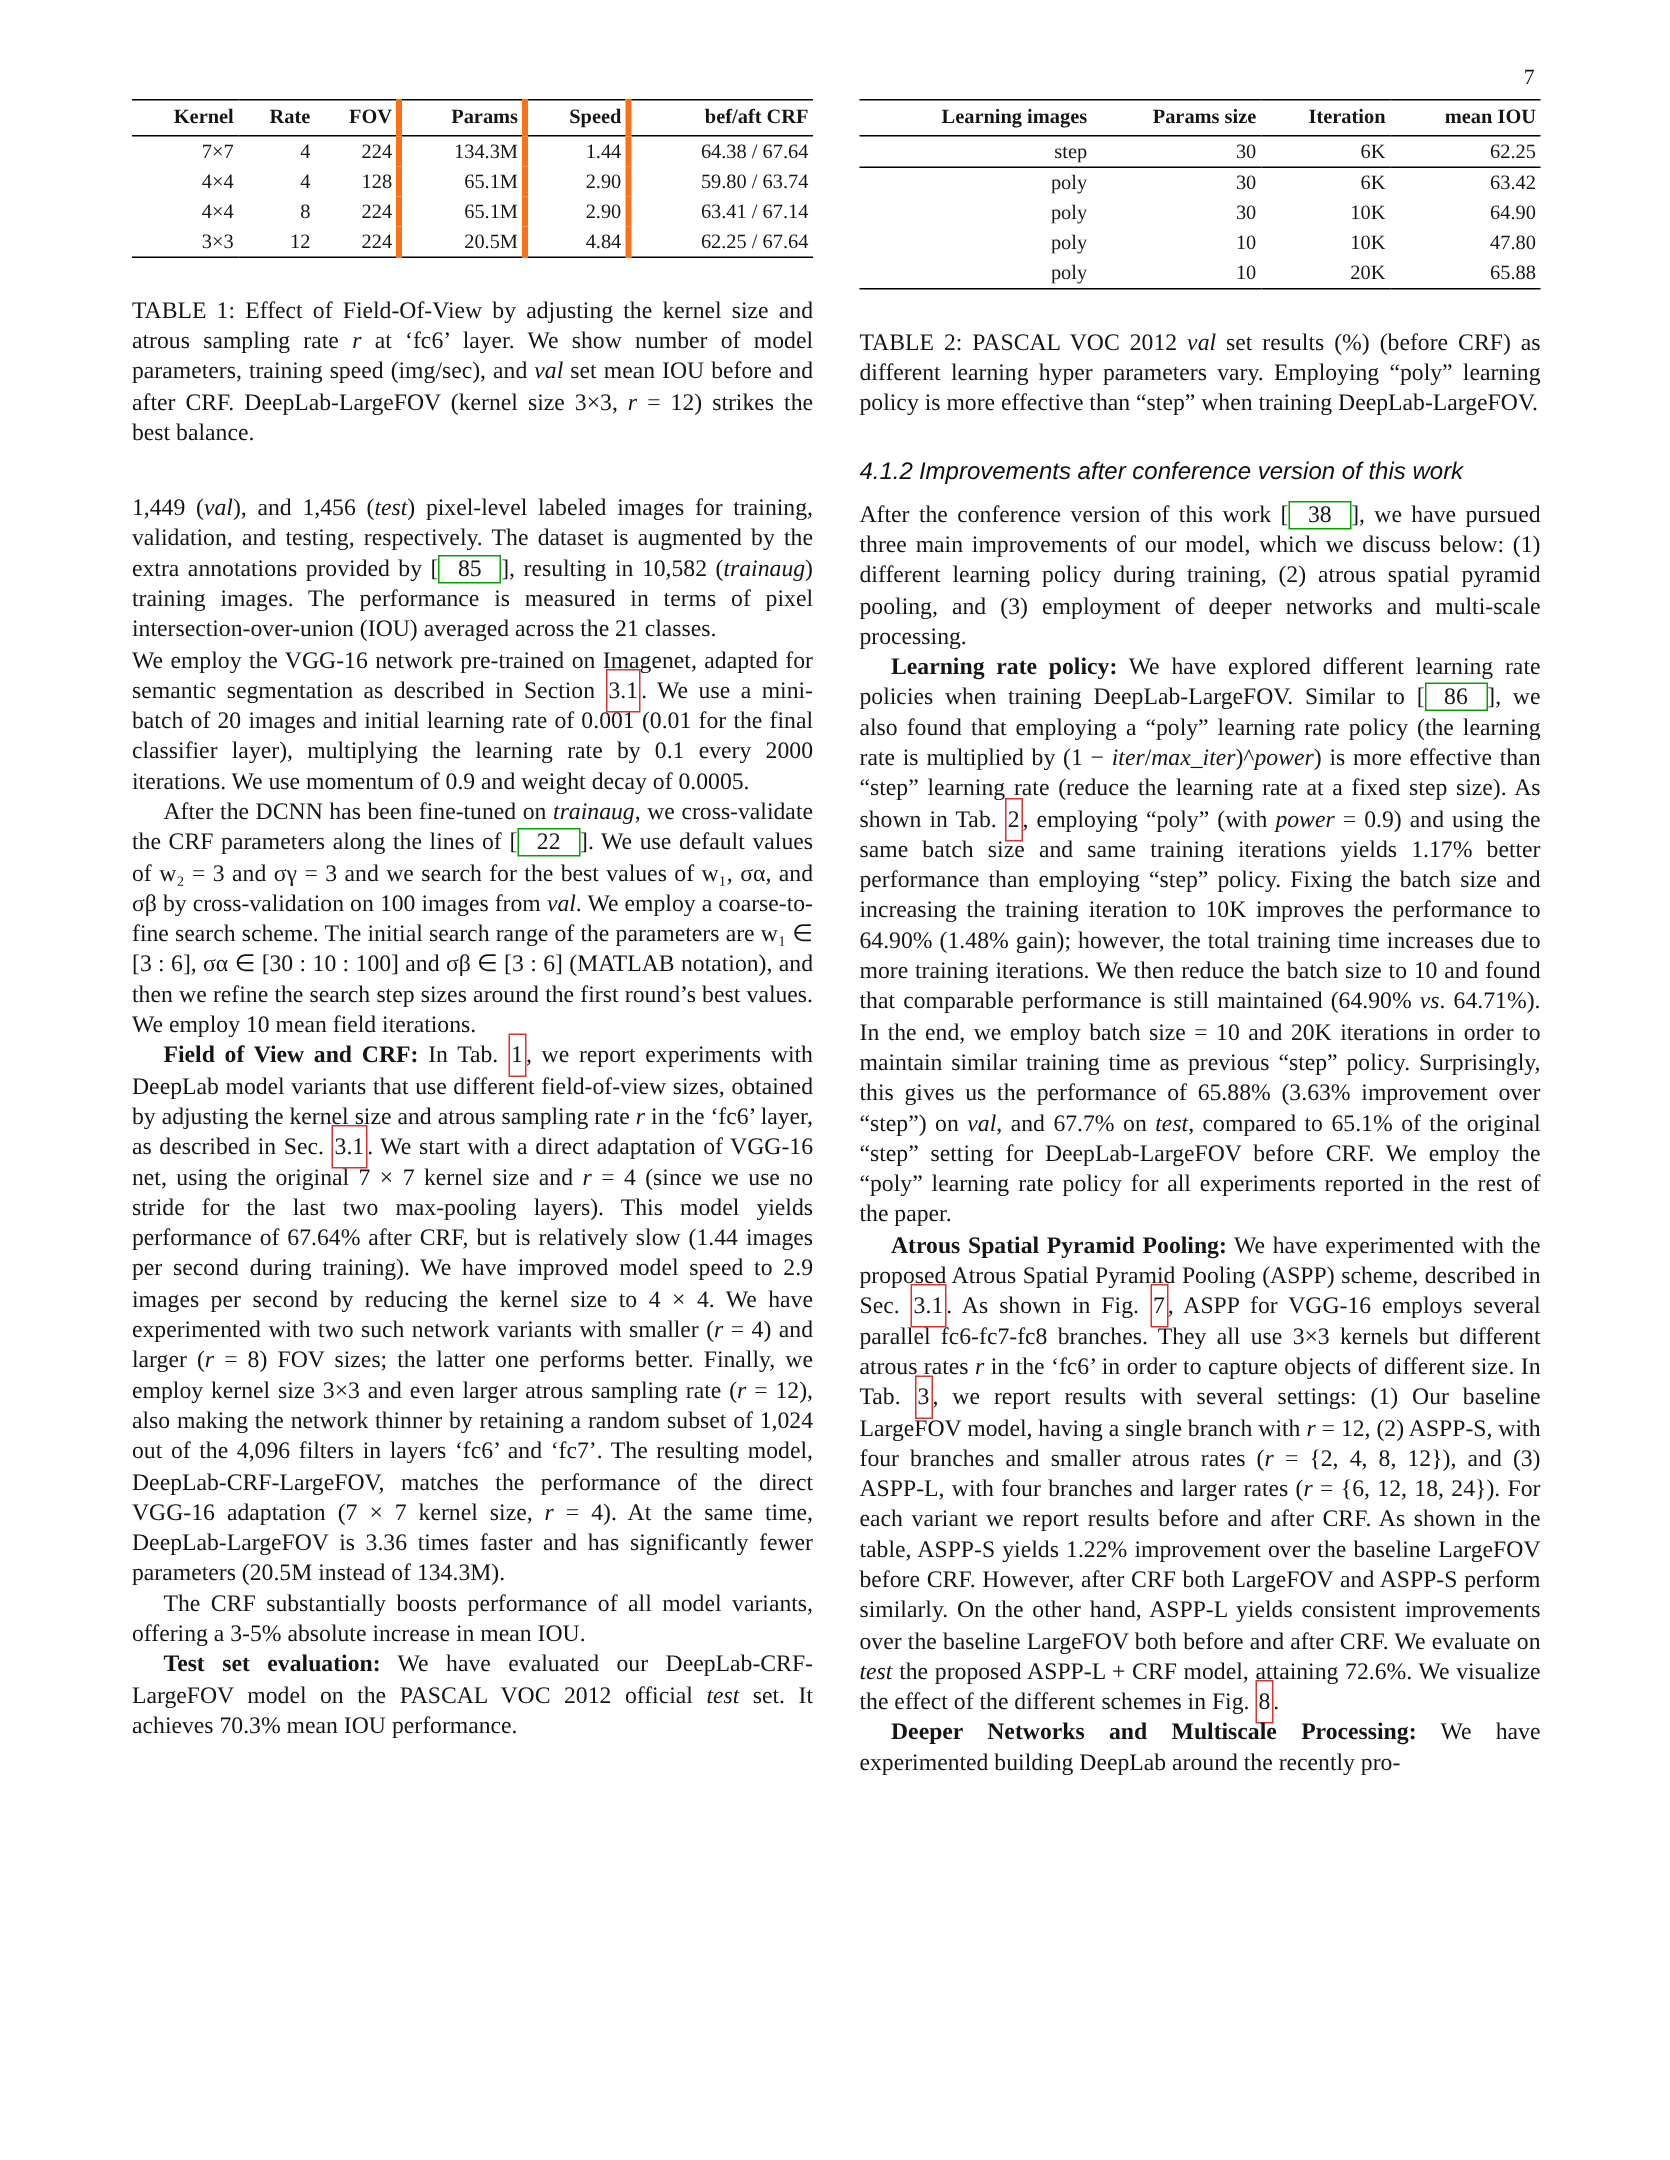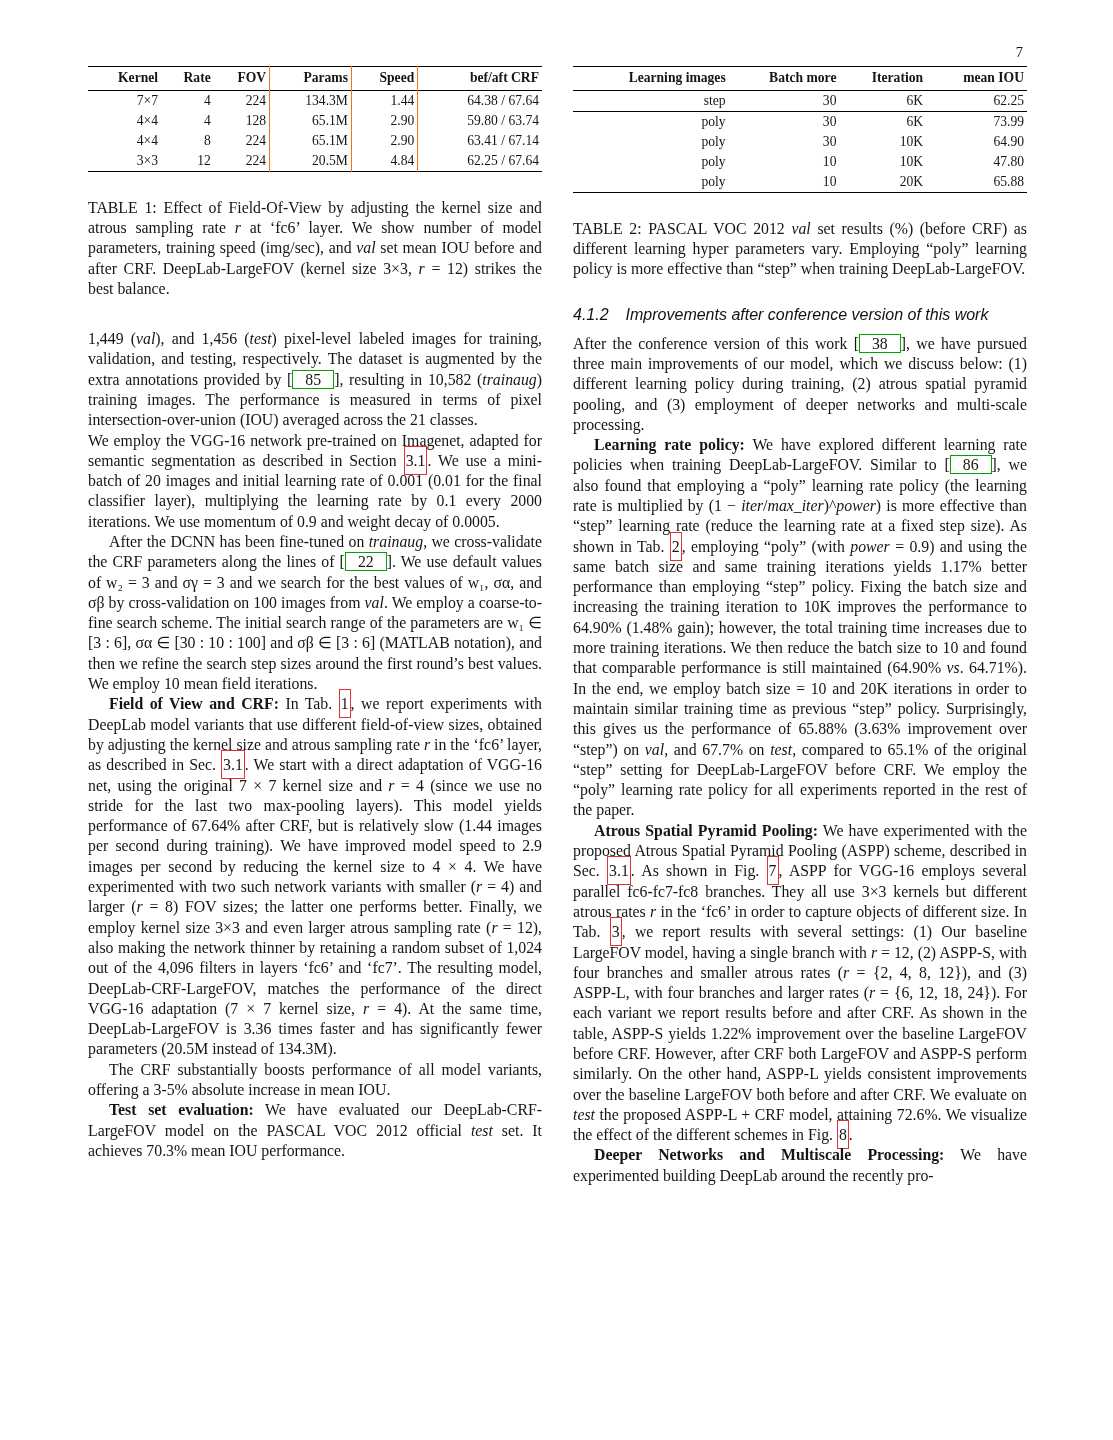--- a/index.html
+++ b/index.html
@@ -14,32 +14,32 @@
   .columns { display:flex; gap:31px; margin-top:24px; }
   .col { width:454px; flex:0 0 auto; }
 
   table {
     width:100%; border-collapse:collapse; font-size:13.6px;
     border-top:1.6px solid #000; border-bottom:1.6px solid #000;
   }
   th,td { text-align:right; padding:2px 3px; }
   th { font-weight:bold; padding:3px 3px 4px; }
   thead tr { border-bottom:1px solid #000; }
-  .table1 th:nth-child(n+4), .table1 td:nth-child(n+4) { border-left:1px solid #f97316; }
+  .table1 th:nth-child(n+4), .table1 td:nth-child(n+4) { border-left:4px solid #f97316; }
   .table2 .poly-body { border-top:1px solid #000; }
 
   .caption { margin-top:26px; font-size:15.8px; line-height:20.2px; text-align:justify; }
   .first-block { margin-top:30px; }
   .para { font-size:15.8px; line-height:20.3px; text-align:justify; }
   .para.indent { text-indent:21px; }
   .subsubsection {
     font-family:"Liberation Sans", sans-serif; font-style:italic; font-weight:normal;
     font-size:16px; margin:26px 0 10px; color:#111;
   }
-  .h-num { margin-right:17px; }
+  .h-num { margin-right:4px; }
   .lead { font-weight:bold; }
   .cite { border:1px solid var(--cite_box); padding:0 12px; }
   .ref { border:1px solid var(--ref_box); padding:5px 1px; }
   i { font-style:italic; }
 </style>
 </head>
 <body>
 
 <div class="page">
   <div class="page-number">7</div>
@@ -110,39 +110,39 @@
           <p class="para indent"><b class="lead">Test set evaluation:</b> We have evaluated our DeepLab-CRF-LargeFOV model on the PASCAL VOC 2012 official <i>test</i> set. It achieves 70.3% mean IOU performance.</p>
         </div>
     </section>
 
     <section class="col">
       <figure class="table-figure">
         <table class="table2">
           <thead>
             <tr>
                 <th>Learning images</th>
-                <th>Batch more</th>
+                <th>Params size</th>
                 <th>Iteration</th>
                 <th>mean IOU</th>
               </tr>
           </thead>
           <tbody class="step-body">
               <tr>
                 <td>step</td>
                 <td>30</td>
                 <td>6K</td>
                 <td>62.25</td>
               </tr>
             </tbody>
           <tbody class="poly-body">
               <tr>
                 <td>poly</td>
                 <td>30</td>
                 <td>6K</td>
-                <td>73.99</td>
+                <td>63.42</td>
               </tr>
               <tr>
                 <td>poly</td>
                 <td>30</td>
                 <td>10K</td>
                 <td>64.90</td>
               </tr>
               <tr>
                 <td>poly</td>
                 <td>10</td>

